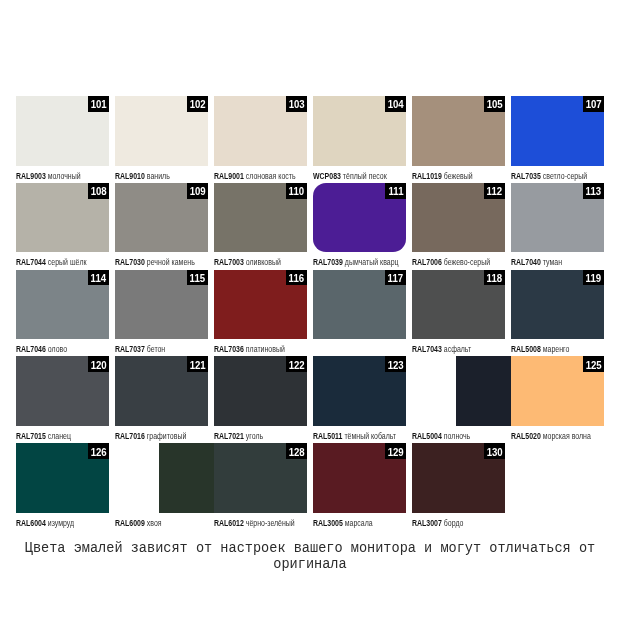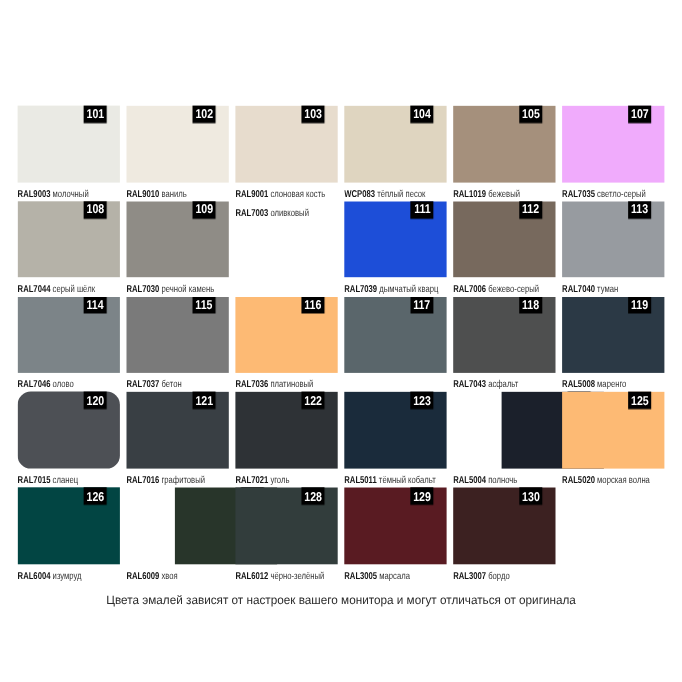--- a/index.html
+++ b/index.html
@@ -1,27 +1,27 @@
 <!DOCTYPE html>
 <html><head>
 <meta charset="utf-8">
 <style>
   html,body{margin:0;padding:0;}
   body{width:620px;height:620px;background:#ffffff;font-family:"Liberation Sans",sans-serif;overflow:hidden;}
   .page{position:relative;width:620px;height:620px;}
   .grid{position:absolute;left:15.6px;top:96px;width:588.4px;display:grid;grid-template-columns:repeat(6,93px);column-gap:6.08px;row-gap:0px;}
   .cell{position:relative;}
   .sw{position:relative;height:69.5px;width:100%;}
-  .badge{position:absolute;right:12px;top:0;width:20.5px;height:15.8px;background:#000;color:#fff;font-size:11.6px;font-weight:700;display:flex;align-items:center;justify-content:center;overflow:hidden;backface-visibility:hidden;}
+  .badge{position:absolute;right:0;top:0;width:20.5px;height:15.8px;background:#000;color:#fff;font-size:11.6px;font-weight:700;display:flex;align-items:center;justify-content:center;overflow:hidden;backface-visibility:hidden;}
   .badge i{font-style:normal;display:block;transform:scaleX(0.83);transform-origin:center;}
   .lbl{height:17.3px;padding-top:5px;box-sizing:border-box;font-size:9px;line-height:10px;white-space:nowrap;backface-visibility:hidden;}
   .lbl .t{display:inline-block;transform:scaleX(0.775);transform-origin:left center;}
   .lbl b{font-weight:700;color:#151515;}
   .lbl span{font-weight:400;color:#333333;}
-  .foot{position:absolute;left:0;right:0;top:540px;text-align:center;font-size:11px;color:#2b2b2b;backface-visibility:hidden;}
+  .foot{position:absolute;left:0;right:0;top:540px;text-align:center;font-size:14px;color:#2b2b2b;backface-visibility:hidden;font-family:Liberation Mono, monospace;}
   .foot .t{display:inline-block;transform:scaleX(0.97);transform-origin:center;}
 </style>
 </head>
 <body>
 
 <div class="page">
   <div class="grid" id="grid">
       <div class="cell">
         <div class="sw" style="background-color: rgb(234, 234, 228);">
           <div class="badge">
@@ -56,21 +56,21 @@
       </div>
       <div class="cell">
         <div class="sw" style="background-color: rgb(165, 144, 124);">
           <div class="badge">
             <i>105</i>
           </div>
         </div>
         <div class="lbl"><span class="t"><b>RAL1019</b> <span>бежевый</span></span></div>
       </div>
       <div class="cell">
-        <div class="sw" style="background-color: #f0abfc;">
+        <div class="sw" style="background-color: #1d4ed8;">
           <div class="badge">
             <i>107</i>
           </div>
         </div>
         <div class="lbl"><span class="t"><b>RAL7035</b> <span>светло-серый</span></span></div>
       </div>
       <div class="cell">
         <div class="sw" style="background-color: rgb(181, 178, 168);">
           <div class="badge">
             <i>108</i>
@@ -80,24 +80,29 @@
       </div>
       <div class="cell">
         <div class="sw" style="background-color: rgb(143, 140, 134);">
           <div class="badge">
             <i>109</i>
           </div>
         </div>
         <div class="lbl"><span class="t"><b>RAL7030</b> <span>речной камень</span></span></div>
       </div>
       <div class="cell">
+        <div class="sw" style="background-color: rgb(119, 115, 104);">
+          <div class="badge">
+            <i>110</i>
+          </div>
+        </div>
         <div class="lbl"><span class="t"><b>RAL7003</b> <span>оливковый</span></span></div>
       </div>
       <div class="cell">
-        <div class="sw" style="background-color: #1d4ed8;">
+        <div class="sw" style="background-color: #4c1d95; border-radius: 13px;">
           <div class="badge">
             <i>111</i>
           </div>
         </div>
         <div class="lbl"><span class="t"><b>RAL7039</b> <span>дымчатый кварц</span></span></div>
       </div>
       <div class="cell">
         <div class="sw" style="background-color: rgb(119, 105, 93);">
           <div class="badge">
             <i>112</i>
@@ -123,21 +128,21 @@
       </div>
       <div class="cell">
         <div class="sw" style="background-color: rgb(122, 122, 122);">
           <div class="badge">
             <i>115</i>
           </div>
         </div>
         <div class="lbl"><span class="t"><b>RAL7037</b> <span>бетон</span></span></div>
       </div>
       <div class="cell">
-        <div class="sw" style="background-color: #fdba74;">
+        <div class="sw" style="background-color: #7f1d1d;">
           <div class="badge">
             <i>116</i>
           </div>
         </div>
         <div class="lbl"><span class="t"><b>RAL7036</b> <span>платиновый</span></span></div>
       </div>
       <div class="cell">
         <div class="sw" style="background-color: rgb(90, 102, 107);">
           <div class="badge">
             <i>117</i>
@@ -154,21 +159,21 @@
       </div>
       <div class="cell">
         <div class="sw" style="background-color: rgb(43, 57, 69);">
           <div class="badge">
             <i>119</i>
           </div>
         </div>
         <div class="lbl"><span class="t"><b>RAL5008</b> <span>маренго</span></span></div>
       </div>
       <div class="cell">
-        <div class="sw" style="background-color: rgb(77, 80, 85); border-radius: 12px;">
+        <div class="sw" style="background-color: rgb(77, 80, 85);">
           <div class="badge">
             <i>120</i>
           </div>
         </div>
         <div class="lbl"><span class="t"><b>RAL7015</b> <span>сланец</span></span></div>
       </div>
       <div class="cell">
         <div class="sw" style="background-color: rgb(57, 63, 68);">
           <div class="badge">
             <i>121</i>

